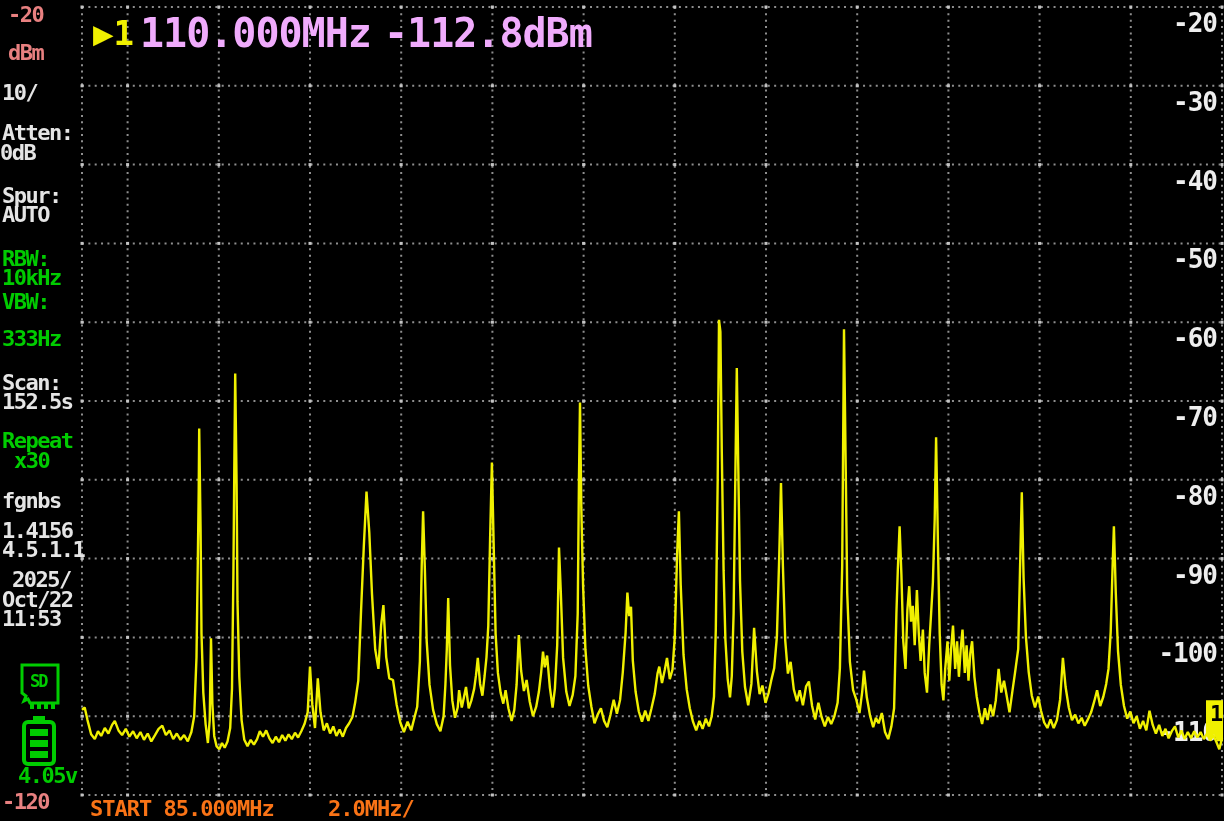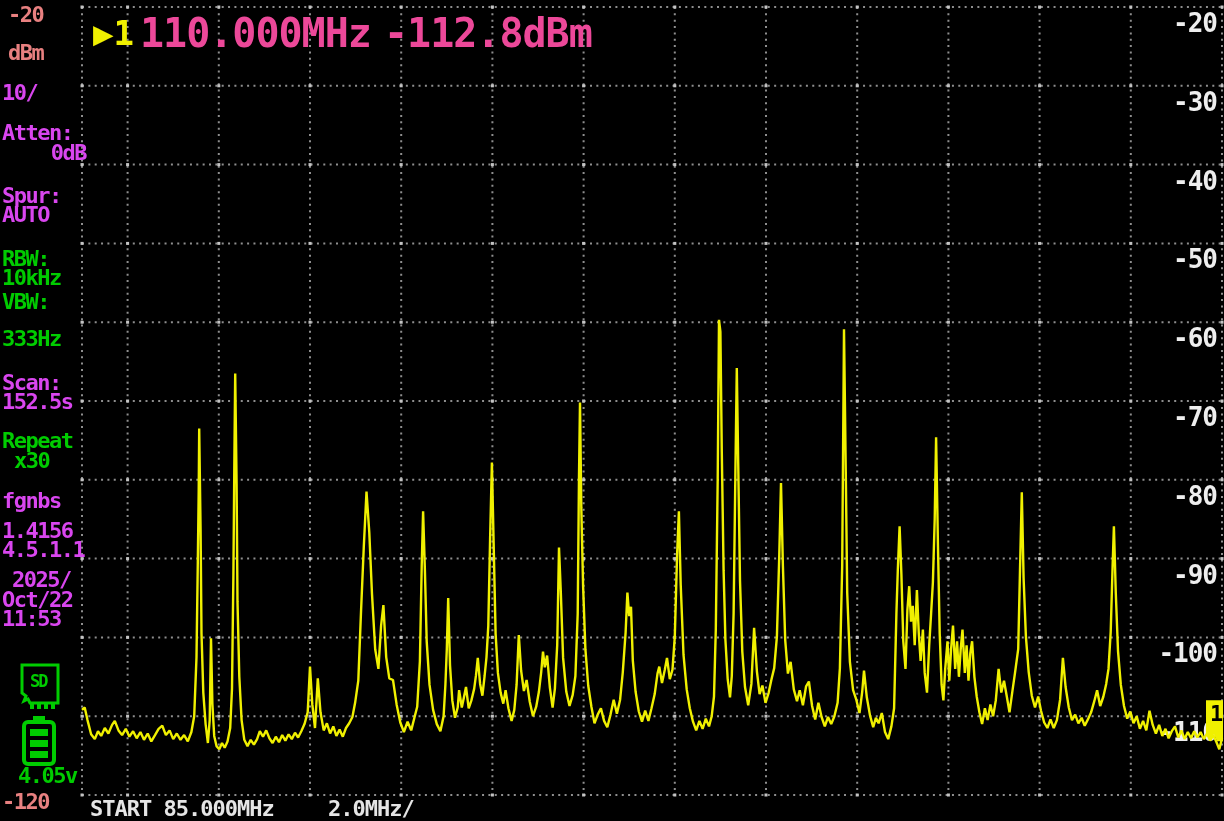--- a/index.html
+++ b/index.html
@@ -3,25 +3,25 @@
 <meta charset="utf-8">
 <style>
   html,body{margin:0;padding:0;background:#000;}
   #screen{
     position:relative;width:1224px;height:821px;background:#000;overflow:hidden;
     font-family:"DejaVu Sans Mono","Liberation Mono",monospace;font-weight:bold;
   }
   #chart-canvas{position:absolute;left:0;top:0;}
   .sb{position:absolute;font-size:22px;letter-spacing:-1.5px;line-height:19px;white-space:pre;}
   .pink{color:#e88080;}
-  .white{color:#d946ef;}
+  .white{color:#e5e5e5;}
   .green{color:#00cc00;}
-  .mk{position:absolute;top:10px;font-size:40px;letter-spacing:-1px;color:#ec4899;white-space:pre;}
+  .mk{position:absolute;top:10px;font-size:40px;letter-spacing:-1px;color:#f0abfc;white-space:pre;}
   .mkid{position:absolute;top:13px;font-size:34px;color:#f0f000;white-space:pre;}
-  .ft{position:absolute;top:796px;font-size:22px;letter-spacing:-1px;color:#e5e5e5;white-space:pre;}
+  .ft{position:absolute;top:796px;font-size:22px;letter-spacing:-1px;color:#f97316;white-space:pre;}
   .icon{position:absolute;}
 </style>
 </head>
 <body>
 
 <div id="screen">
 
   <svg id="chart-canvas" width="1224" height="821">
       <g stroke="#8e8e8e" stroke-width="2" stroke-dasharray="2 4.35">
         <line x1="82" y1="7" x2="1222" y2="7"></line>
@@ -226,21 +226,21 @@
     </svg>
 
   <span class="mkid" style="left:93px">▶1</span>
   <span class="mk" style="left:140px">110.000MHz</span>
   <span class="mk" style="left:384px">-112.8dBm</span>
 
   <div class="sb pink" style="left:8px;top:5px">-20</div>
   <div class="sb pink" style="left:8px;top:43px">dBm</div>
   <div class="sb white" style="left:2px;top:83px">10/</div>
   <div class="sb white" style="left:2px;top:123px">Atten:</div>
-  <div class="sb white" style="left:0;top:143px;width:86px;text-align:right">0dB</div>
+  <div class="sb white" style="left:0;top:143px;width:86px;text-align:left">0dB</div>
   <div class="sb white" style="left:2px;top:186px">Spur:</div>
   <div class="sb white" style="left:2px;top:205px">AUTO</div>
   <div class="sb green" style="left:2px;top:249px">RBW:</div>
   <div class="sb green" style="left:2px;top:268px">10kHz</div>
   <div class="sb green" style="left:2px;top:292px">VBW:</div>
   <div class="sb green" style="left:2px;top:329px">333Hz</div>
   <div class="sb white" style="left:2px;top:373px">Scan:</div>
   <div class="sb white" style="left:2px;top:392px">152.5s</div>
   <div class="sb green" style="left:2px;top:431px">Repeat</div>
   <div class="sb green" style="left:14px;top:451px">x30</div>

